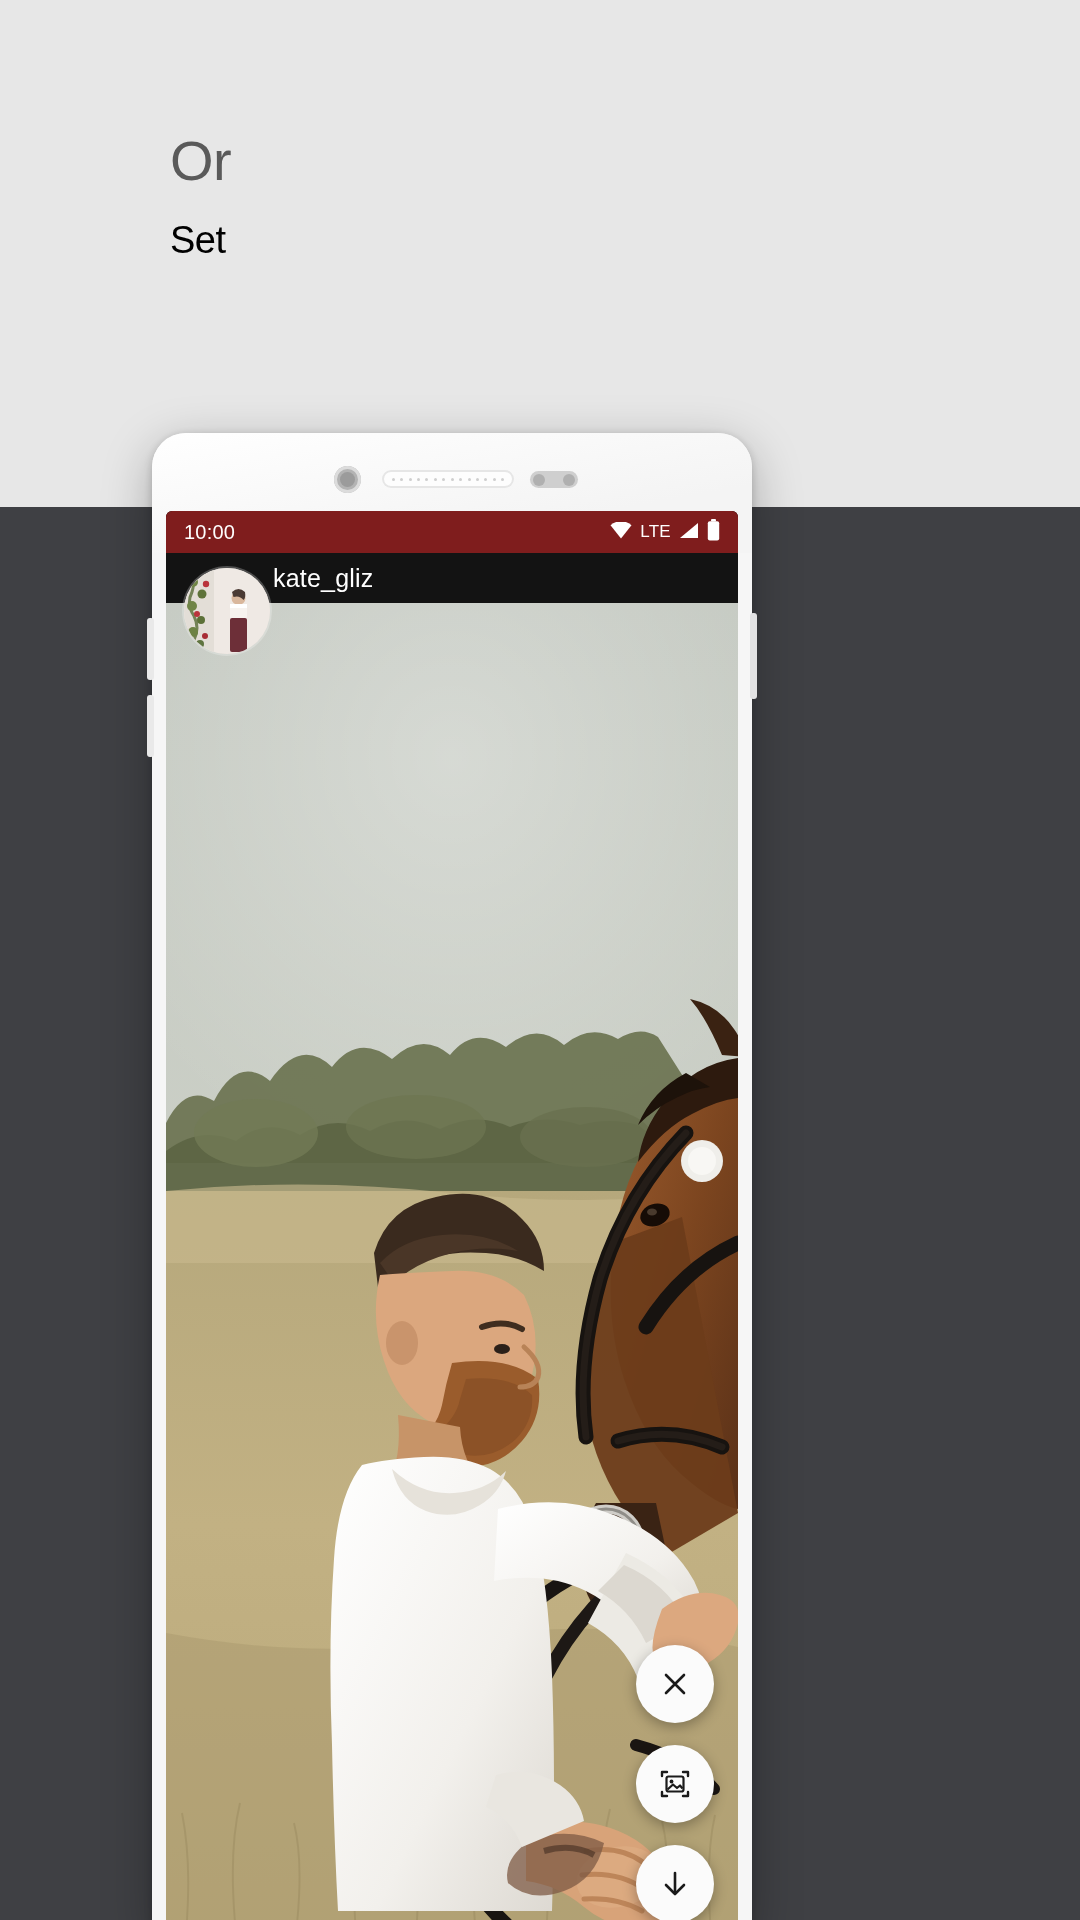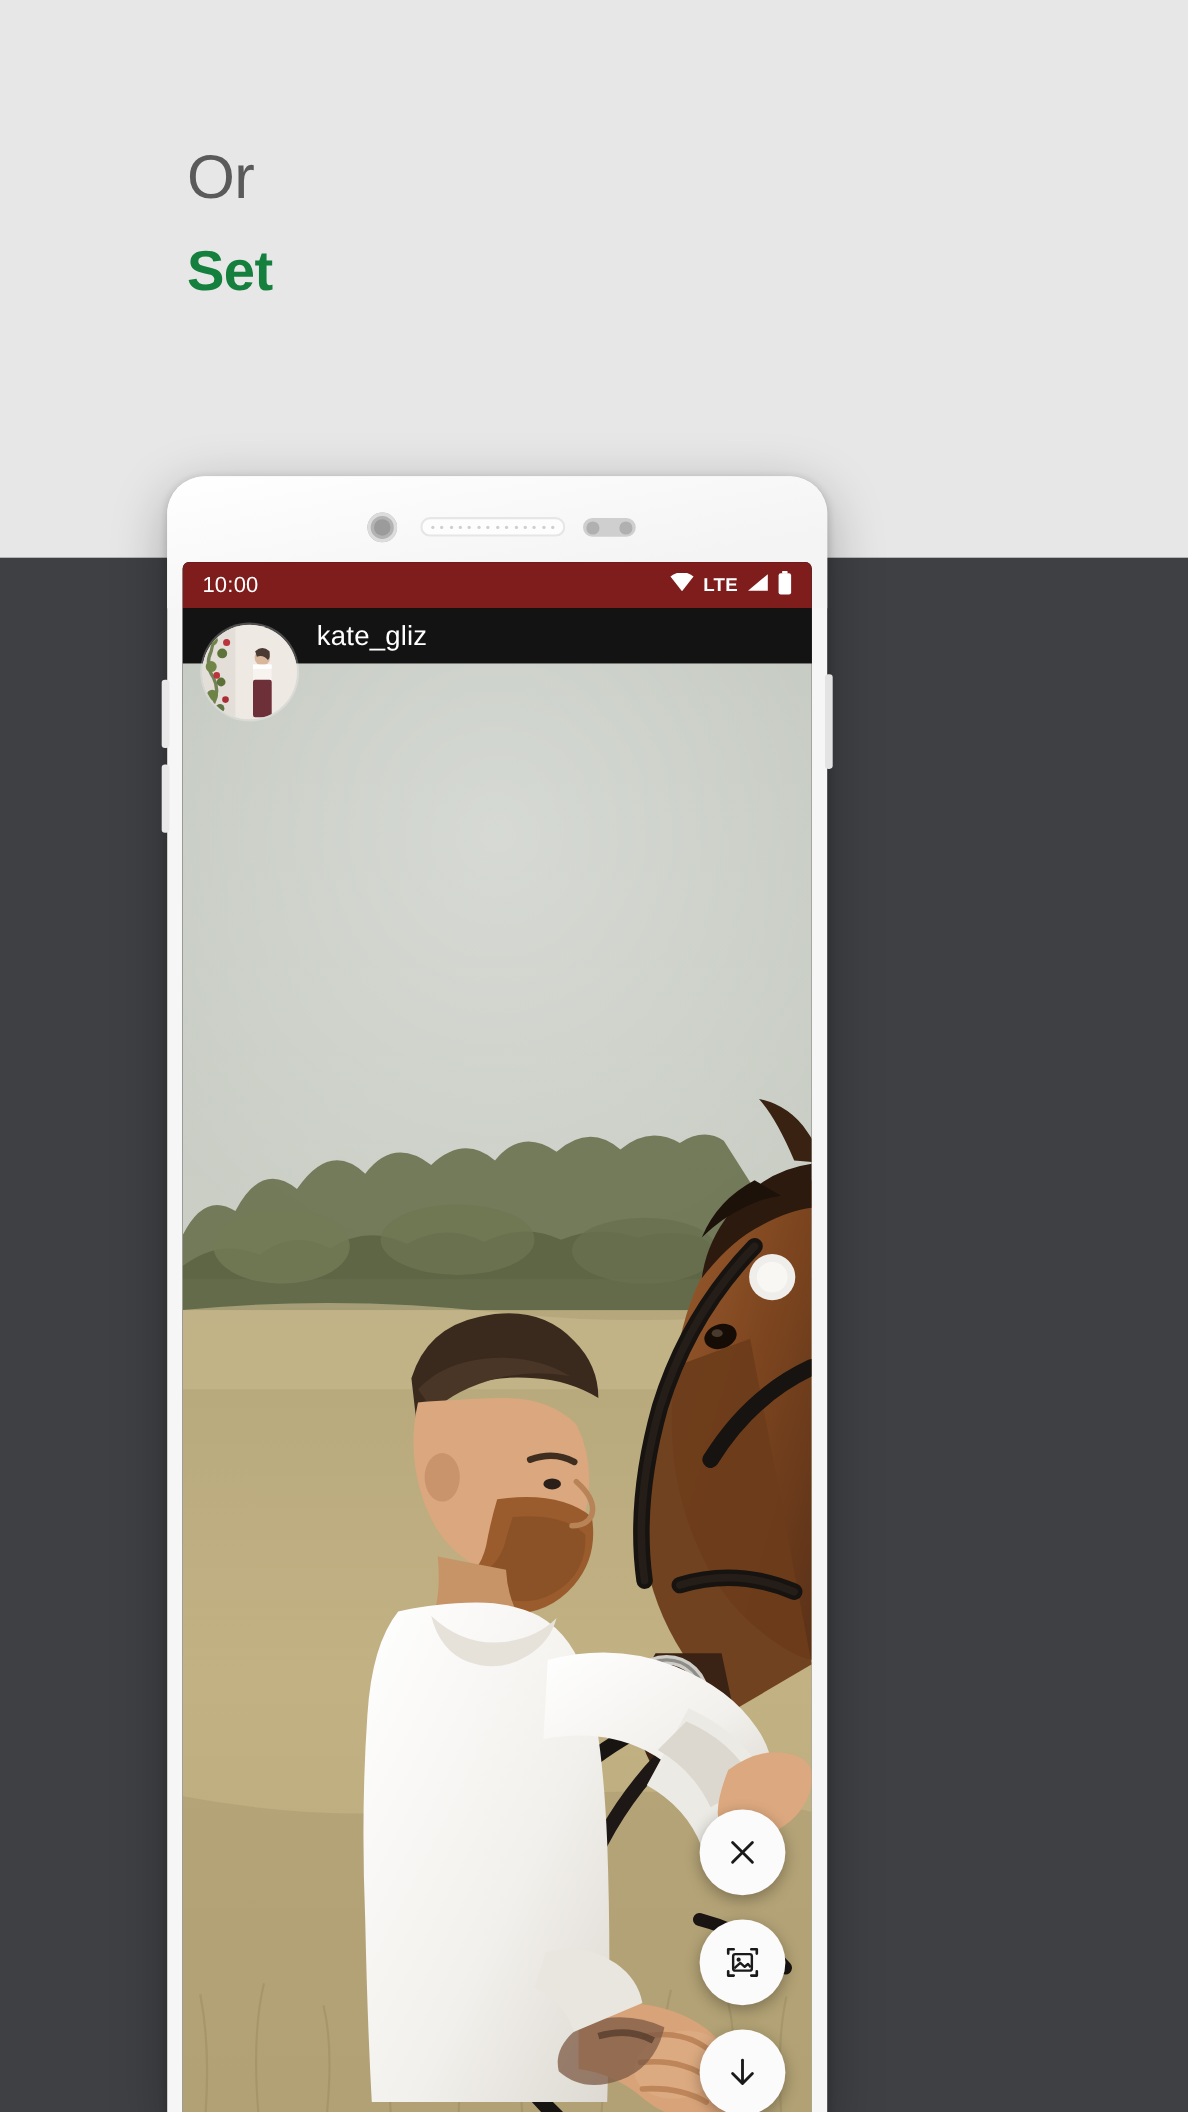--- a/index.html
+++ b/index.html
@@ -26,21 +26,21 @@
   }
   .promo-line1 {
     font-size:52px; font-weight:700; color:#000; letter-spacing:-1.2px;
     line-height:1.0; display:block;
   }
   .promo-line2 {
     font-size:56px; font-weight:400; color:#5a5a5a; letter-spacing:-0.5px;
     line-height:1.0; display:block; margin-top:33px;
   }
   .promo-line3 {
-    font-size:51px; font-weight:700; color:#15803d; letter-spacing:-0.5px;
+    font-size:38px; font-weight:400; color:#000000; letter-spacing:-0.5px;
     line-height:1.0; display:block; margin-top:32px;
   }
 
   
   .phone {
     position:absolute; left:152px; top:433px;
     width:600px; height:1500px;
     background:#f6f6f6;
     border-radius:34px 34px 0 0;
     box-shadow: 0 14px 50px rgba(0,0,0,0.28), 0 2px 8px rgba(0,0,0,0.18);
@@ -100,28 +100,28 @@
 
   
   .statusbar {
     position:absolute; left:0; top:0; width:100%; height:42px;
     background:#7f1d1d;
     display:flex; align-items:center; justify-content:space-between;
     padding:0 18px; color:#fff;
   }
   .status-time { font-size:20px; font-weight:400; letter-spacing:0.2px; }
   .status-right { display:flex; align-items:center; gap:8px; }
-  .status-right .lte { font-size:17px; font-weight:700; letter-spacing:0.3px;}
+  .status-right .lte { font-size:17px; font-weight:400; letter-spacing:0.3px;}
   .ico { display:block; }
 
   
   .story-header {
     position:absolute; left:0; top:42px; width:100%; height:50px;
     background:#131313;
-    display:flex; align-items:center; padding-left:18px; z-index:5;
+    display:flex; align-items:center; padding-left:3px; z-index:5;
   }
   .avatar {
     position:absolute; left:18px; top:57px;
     width:86px; height:86px; border-radius:50%;
     overflow:hidden; z-index:7;
     background:#e4ddd6;
     box-shadow:0 0 0 2px rgba(255,255,255,0.25);
   }
   .avatar svg { display:block; }
   .username {

